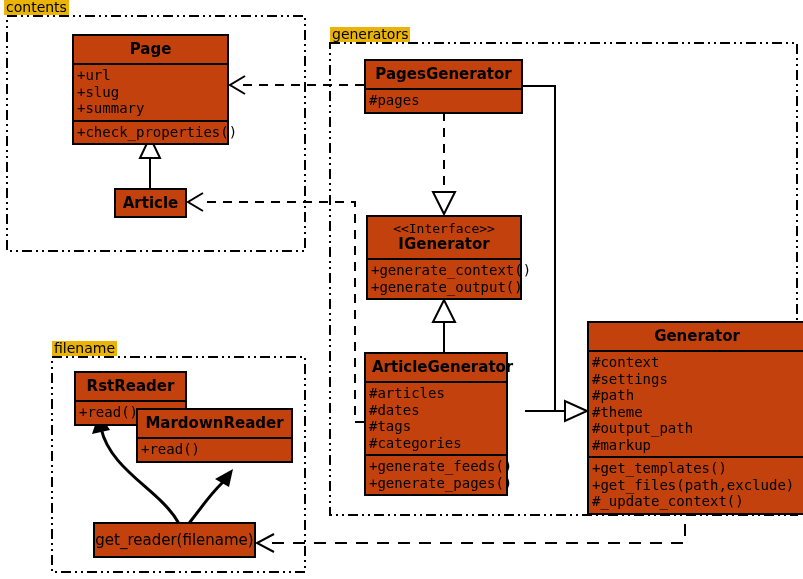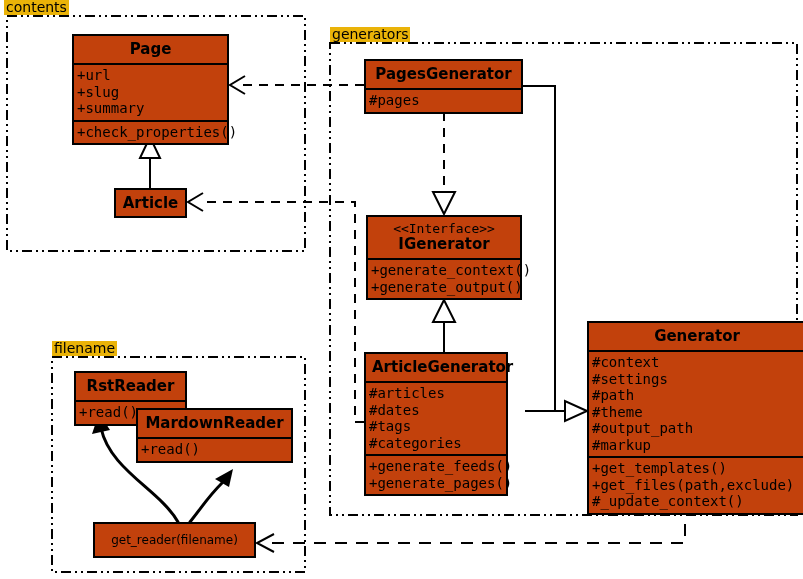--- a/index.html
+++ b/index.html
@@ -57,21 +57,21 @@
   #box-article     {left:114px; top:188px; width:73px;  height:30px;}
   #box-pagesgen    {left:364px; top:59px;  width:159px;}
   #box-igenerator  {left:366px; top:215px; width:156px;}
   #box-articlegen  {left:364px; top:352px; width:144px;}
   #box-generator   {left:587px; top:321px; width:220px;}
   #box-rstreader   {left:74px;  top:371px; width:113px;}
   #box-mardownrdr  {left:136px; top:408px; width:157px;}
   #box-getreader   {left:93px;  top:522px; width:163px; height:36px;}
 
   #box-article .title{padding:4px 6px;font-size:15px;}
-  #box-getreader .label{font-size:12px;}
+  #box-getreader .label{font-size:15px;}
 </style>
 </head>
 <body>
 
 <div id="canvas">
 
   <svg class="layer under" viewBox="0 0 803 579" width="803" height="579">
 
     <rect x="7" y="16" width="298" height="235" fill="none" stroke="#000" stroke-width="2" stroke-dasharray="10 4 2 4 2 4"></rect>
 

